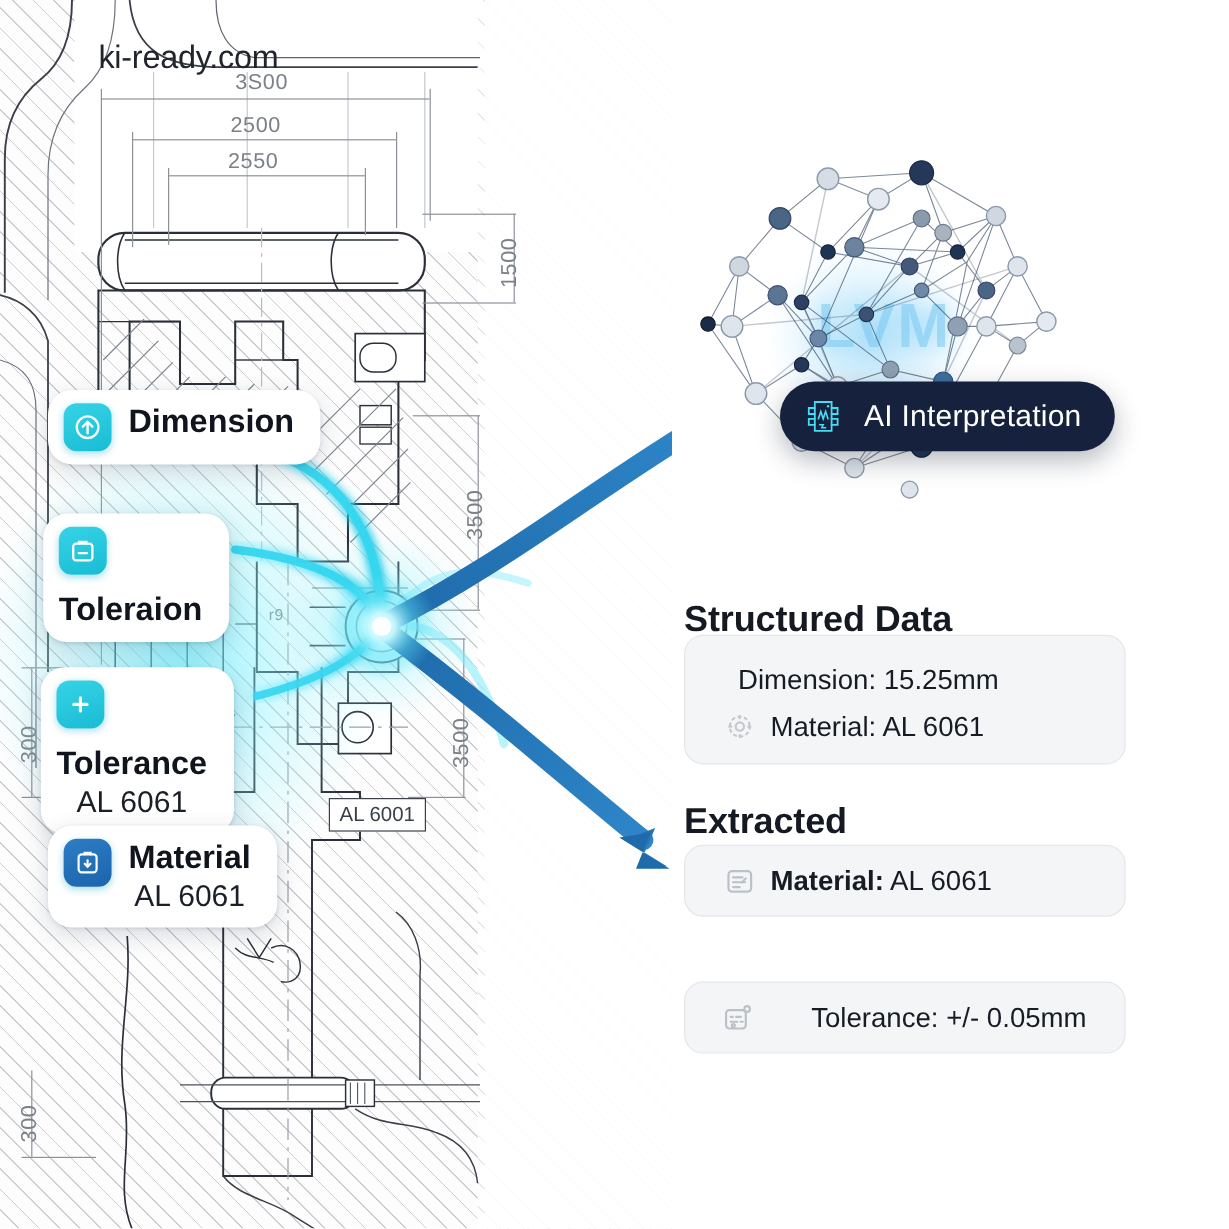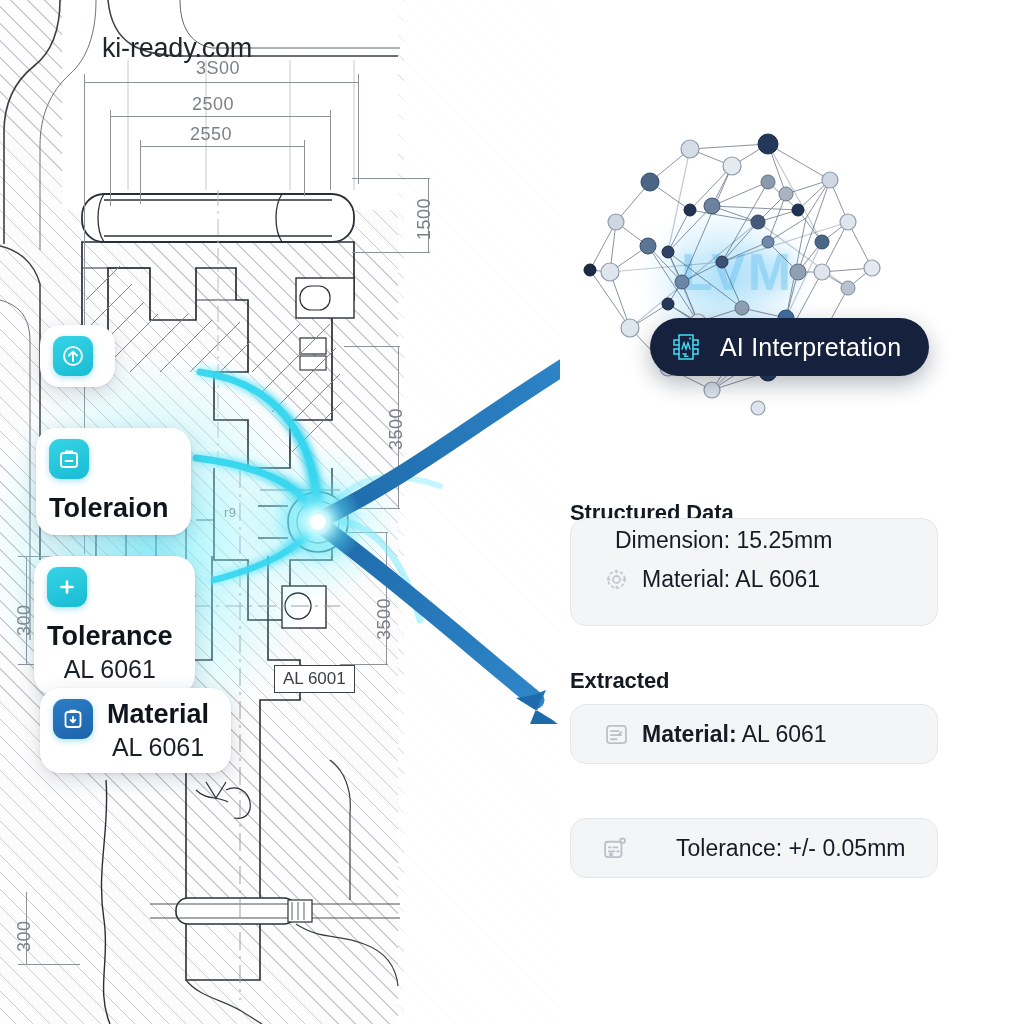--- a/index.html
+++ b/index.html
@@ -25,21 +25,21 @@
   }
   .blank{position:absolute;background:#ffffff;}
   .dl{position:absolute;background:#8d9299;}           
   .dl.h{height:1px;}
   .dl.v{width:1px;}
   .dimtxt{position:absolute;color:#7c8187;font-size:18px;letter-spacing:.5px;
           font-family:"Liberation Sans",sans-serif;white-space:nowrap;}
   .dimtxt.rot{transform:rotate(-90deg);transform-origin:left top;}
   .boxlbl{position:absolute;border:1.4px solid #3b4048;background:#fff;color:#3b4048;
           font-size:17px;padding:3px 8px;white-space:nowrap;}
-  .wm{position:absolute;color:#22262c;font-size:27px;letter-spacing:-.2px;white-space:nowrap;margin-left:20px;}
+  .wm{position:absolute;color:#22262c;font-size:27px;letter-spacing:-.2px;white-space:nowrap;}
 
   
   .glowfield{position:absolute;border-radius:50%;
     background:radial-gradient(closest-side, rgba(110,240,255,.70), rgba(150,245,255,.34) 45%, rgba(190,250,255,0) 78%);
     filter:blur(2px);pointer-events:none;}
 
   
   .tagcard{position:absolute;background:#fff;border-radius:20px;
     box-shadow:0 6px 20px rgba(25,40,70,.17), 0 1px 3px rgba(25,40,70,.10);
     padding:11px 22px 11px 13px;display:flex;align-items:flex-start;gap:14px;}
@@ -67,21 +67,21 @@
   .netglow{position:absolute;left:48px;top:60px;width:210px;height:200px;border-radius:50%;
     background:radial-gradient(closest-side, rgba(120,205,245,.55), rgba(150,215,250,.20) 55%, rgba(255,255,255,0) 80%);
     filter:blur(6px);}
   .aipill{position:absolute;left:90px;top:318px;
     background:#16213d;border-radius:34px;height:58px;
     display:flex;align-items:center;gap:14px;padding:0 28px 0 16px;
     box-shadow:0 8px 22px rgba(12,22,44,.30);}
   .aipill .chip{width:40px;height:40px;flex:0 0 auto;}
   .aipill .aitxt{color:#fff;font-size:25px;font-weight:500;white-space:nowrap;letter-spacing:.2px;}
 
-  .secTitle{position:absolute;font-size:22px;font-weight:700;color:#141922;letter-spacing:-.1px;white-space:nowrap;}
+  .secTitle{position:absolute;font-size:30px;font-weight:700;color:#141922;letter-spacing:-.1px;white-space:nowrap;}
   .datacard{position:absolute;background:#f4f5f7;border:1px solid #e4e6ea;border-radius:16px;
             box-sizing:border-box;}
   .row{display:flex;align-items:center;gap:12px;}
   .rowtxt{font-size:23px;color:#161b24;white-space:nowrap;}
   .rowtxt b{font-weight:400;}
   .gicon{width:27px;height:27px;flex:0 0 auto;opacity:.62;}
 </style>
 </head>
 <body>
 
@@ -287,20 +287,23 @@
     <circle cx="318" cy="522" r="8" fill="#ffffff" opacity=".95"></circle>
   </svg>
 
   <div class="tagcard" style="left:40px;top:325px;">
     <span class="tile cyan">
       <svg width="24" height="24" viewBox="0 0 24 24" fill="none" stroke="#ffffff" stroke-width="2" stroke-linecap="round">
         <circle cx="12" cy="12" r="9" stroke-opacity=".9"></circle>
         <path d="M12 17V8"></path>
           <path d="M8 11.5 12 7.6 16 11.5"></path>
       </svg>
+    </span>
+    <span class="txtwrap">
+      <span class="t1">Dimension</span>
     </span>
   </div>
 
   <div class="tagcard" style="left:36px;top:428px;flex-direction:column;">
     <span class="tile cyan">
       <svg width="24" height="24" viewBox="0 0 24 24" fill="none" stroke="#ffffff" stroke-width="1.9" stroke-linecap="round">
         <rect x="4" y="6" width="16" height="14" rx="2.5"></rect>
         <path d="M9 6V4.5h6V6"></path>
           <path d="M8.5 14h7"></path>
       </svg>
@@ -420,21 +423,21 @@
           <path d="M13 13H8v5h5M13 22H8v5h5M27 13h5v5h-5M27 22h5v5h-5"></path>
           <path d="M16 22l2-6 2 6 2-6 2 6" stroke-width="1.4"></path>
           <path d="M17 27h3l-1.2 2.4H22" stroke-width="1.3"></path>
           <circle cx="24" cy="11.5" r="1" fill="#46dcf2" stroke="none"></circle>
         </svg>
       </span>
       <span class="aitxt">AI Interpretation</span>
     </div>
 
     <div class="secTitle" style="left:10px;top:500px;">Structured Data</div>
-    <div class="datacard" style="left:10px;top:518px;width:368px;height:108px;padding:6px 22px;">
+    <div class="datacard" style="left:10px;top:529px;width:368px;height:108px;padding:21px 22px;">
       <div class="row" style="margin:2px 0 12px 22px;">
         <span class="rowtxt">
           <span>Dimension:</span>
           <span>15.25mm</span>
         </span>
       </div>
       <div class="row" style="margin-left:10px;">
         <span class="gicon">
           <svg width="27" height="27" viewBox="0 0 24 24" fill="none" stroke="#a7adb6" stroke-width="1.6">
             <circle cx="12" cy="12" r="3.1"></circle>

